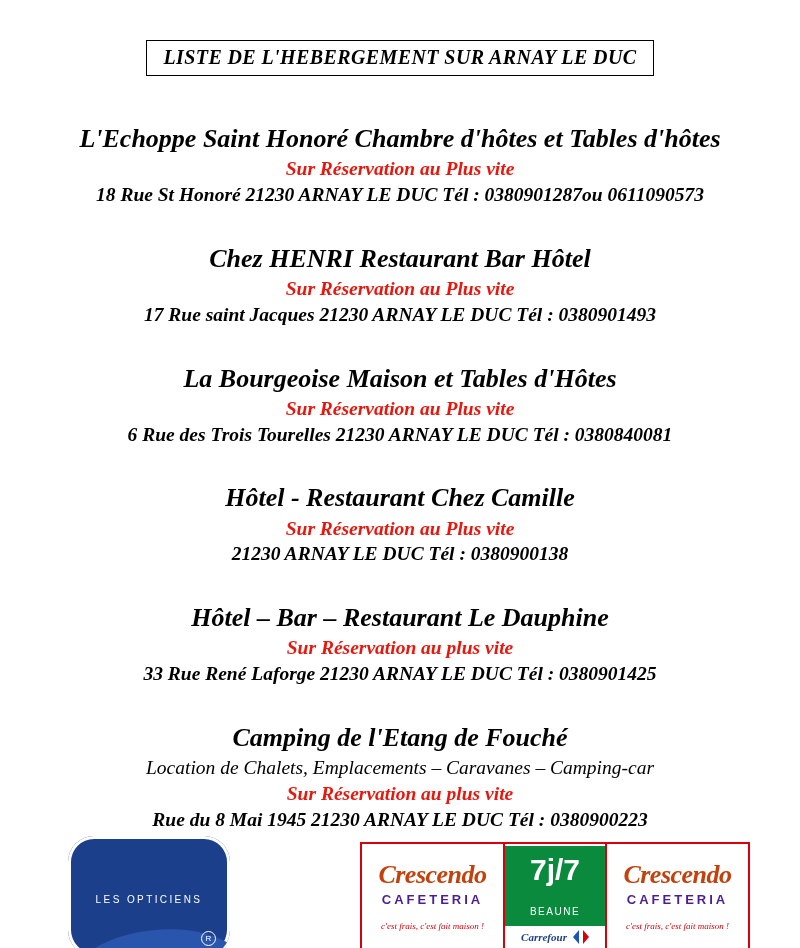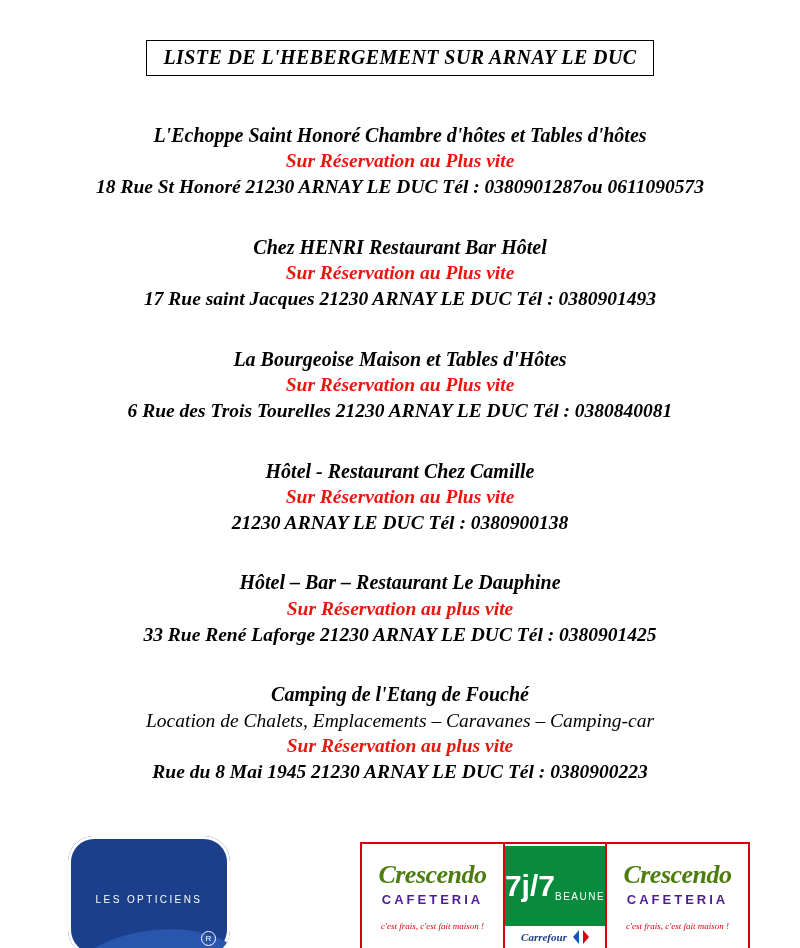--- a/index.html
+++ b/index.html
@@ -42,21 +42,21 @@
   .listings {
     margin-top: 46px;
   }
   .entry {
     text-align: center;
     margin-bottom: 34px;
   }
   .entry .name {
     font-style: italic;
     font-weight: bold;
-    font-size: 20px;
+    font-size: 26px;
     line-height: 1.32;
     color: #000;
   }
   .entry .subname {
     font-style: italic;
     font-weight: normal;
     font-size: 19.5px;
     line-height: 1.32;
     color: #000;
   }
@@ -167,21 +167,21 @@
     flex-direction: column;
     align-items: center;
     justify-content: center;
     padding: 4px 2px;
     box-sizing: border-box;
   }
   .cres-word {
     font-family: "Liberation Serif", "DejaVu Serif", serif;
     font-style: italic;
     font-weight: bold;
-    color: #4d7c0f;
+    color: #c2410c;
     font-size: 26px;
     line-height: 1;
     letter-spacing: -0.5px;
   }
   .cres-sub {
     font-family: "Liberation Sans", sans-serif;
     font-weight: bold;
     color: #4c1d95;
     font-size: 13px;
     letter-spacing: 3px;
@@ -206,20 +206,21 @@
     border-left: 2px solid #d8000c;
     border-right: 2px solid #d8000c;
     box-sizing: border-box;
     padding: 2px 0 0 0;
   }
   .green-box {
     background: #0a8a3c;
     width: 100%;
     flex: 1 1 auto;
     display: flex;
+    flex-direction: column;
     align-items: center;
     justify-content: center;
     color: #ffffff;
   }
   .green-days {
     font-family: "Liberation Sans", sans-serif;
     font-weight: bold;
     font-size: 30px;
     line-height: 1;
   }

